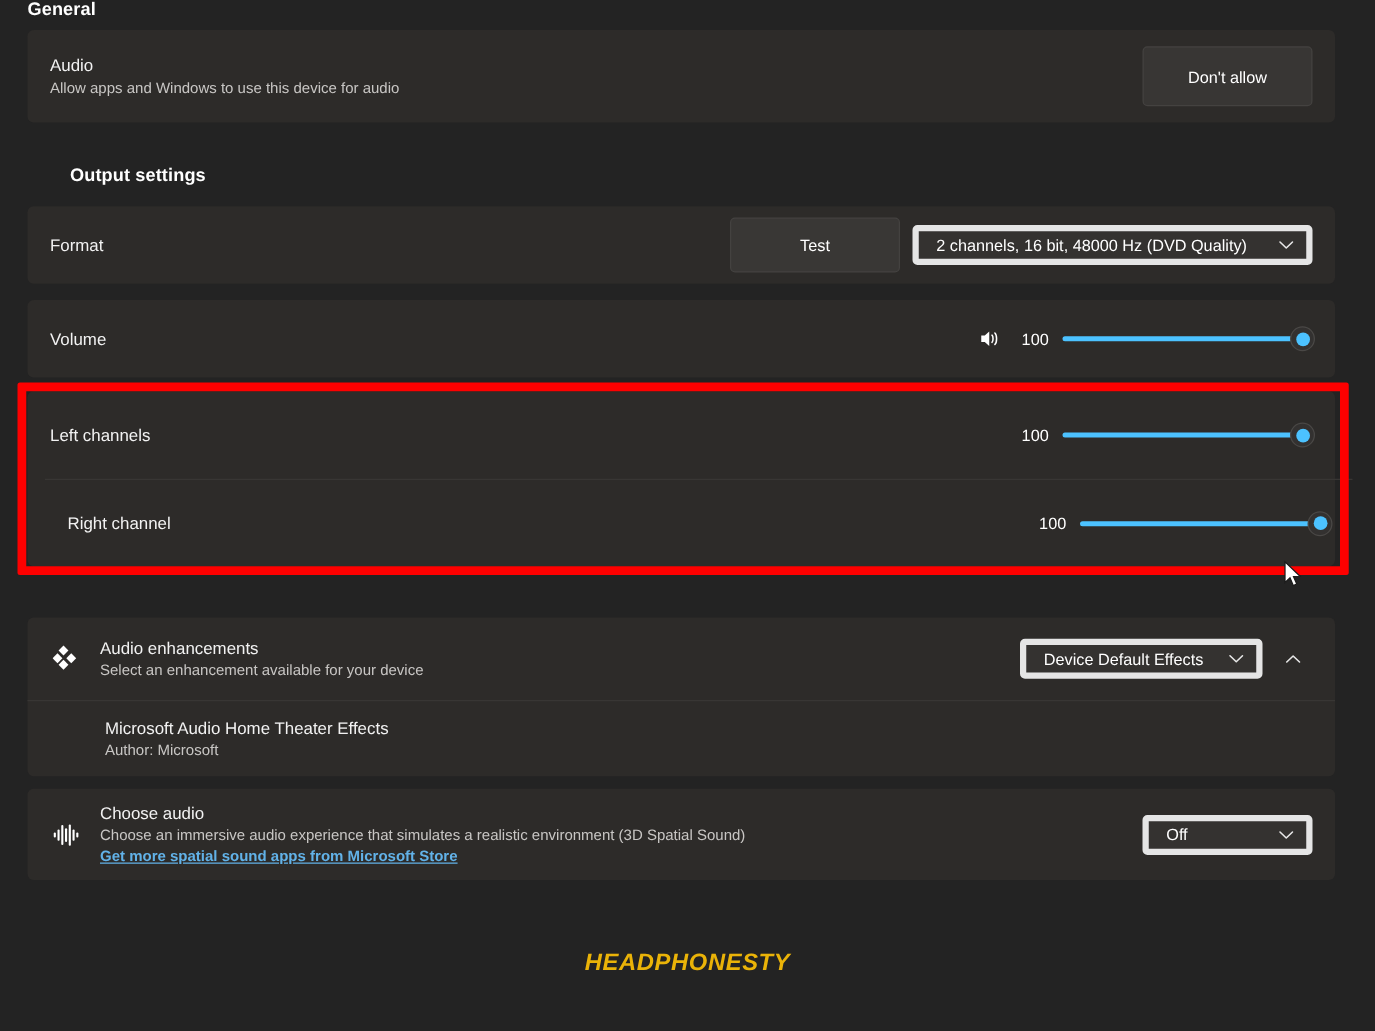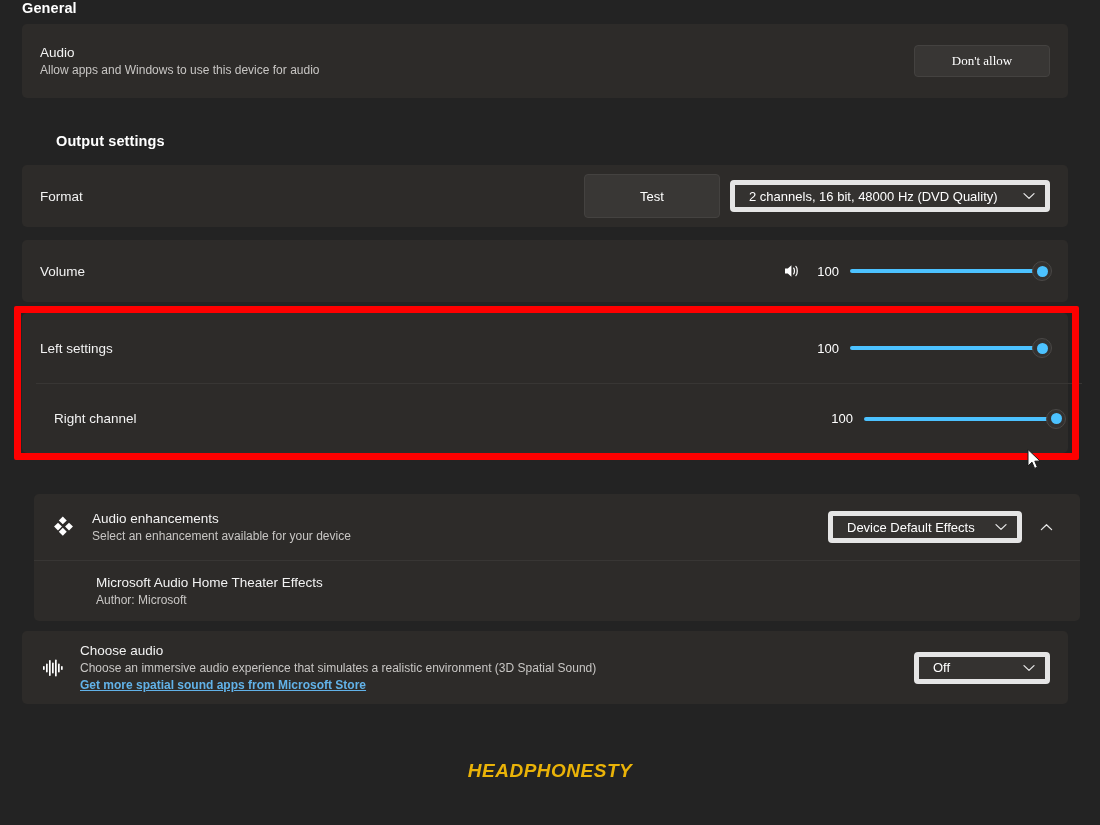--- a/index.html
+++ b/index.html
@@ -77,21 +77,21 @@
     border-radius: 4px;
     color: #ffffff;
     font-size: 13px;
     font-family: "Liberation Sans", sans-serif;
     display: flex;
     align-items: center;
     justify-content: center;
     box-sizing: border-box;
     cursor: default;
   }
-  .btn-dontallow { width: 136px; height: 32px; font-family: Liberation Serif, serif; }
+  .btn-dontallow { width: 136px; height: 48px; }
   .btn-test { width: 136px; height: 44px; background: #393735; }
 
   .combo {
     background: #343230;
     border: 5px solid #e5e5e5;
     border-radius: 4px;
     height: 32px;
     display: flex;
     align-items: center;
     box-sizing: border-box;
@@ -268,21 +268,21 @@
           <span class="track"></span>
           <span class="thumb"></span>
         </span>
       </div>
     </div>
   </div>
 
   <div class="card" style="left:22px; top:313px; width:1046px; height:140px;">
 
     <div class="row" style="height:70px;">
-      <div class="row-label">Left settings</div>
+      <div class="row-label">Left channels</div>
       <div class="spacer"></div>
       <div class="slider-wrap">
         <span class="slider-value">100</span>
         <span class="slider">
           <span class="track"></span>
           <span class="thumb"></span>
         </span>
       </div>
     </div>
 
@@ -292,21 +292,21 @@
       <div class="slider-wrap">
         <span class="slider-value">100</span>
         <span class="slider">
           <span class="track"></span>
           <span class="thumb"></span>
         </span>
       </div>
     </div>
   </div>
 
-  <div class="card" style="left:34px; top:494px; width:1046px; height:127px;">
+  <div class="card" style="left:22px; top:494px; width:1046px; height:127px;">
 
     <div class="row" style="height:66px;">
       <div class="lead-icon">
         <svg width="22" height="22" viewBox="0 0 22 22" fill="none">
           <rect x="6.0" y="1.6" width="5.6" height="5.6" transform="rotate(45 8.8 4.4)" fill="#ffffff"></rect>
           <rect x="12.2" y="7.8" width="5.6" height="5.6" transform="rotate(45 15.0 10.6)" fill="#ffffff"></rect>
           <rect x="1.2" y="7.8" width="5.6" height="5.6" transform="rotate(45 4.0 10.6)" fill="#ffffff"></rect>
           <rect x="6.0" y="13.0" width="5.6" height="5.6" transform="rotate(45 8.8 15.8)" fill="#ffffff"></rect>
         </svg>
       </div>

